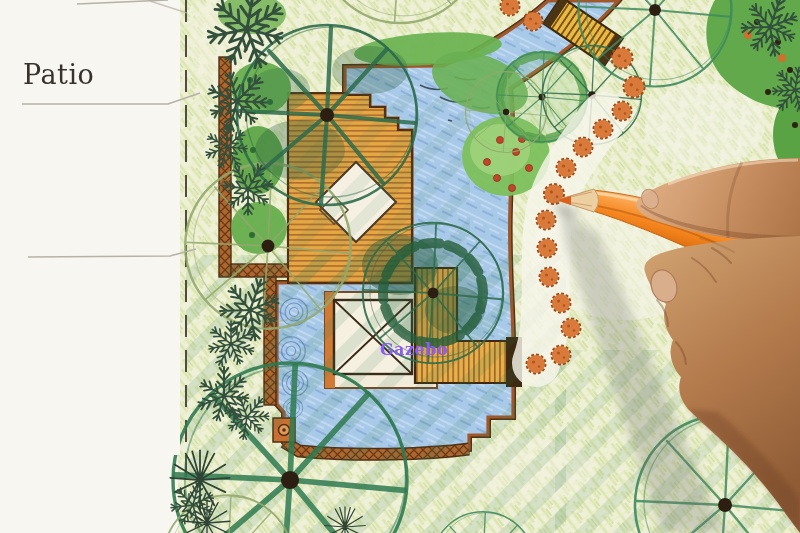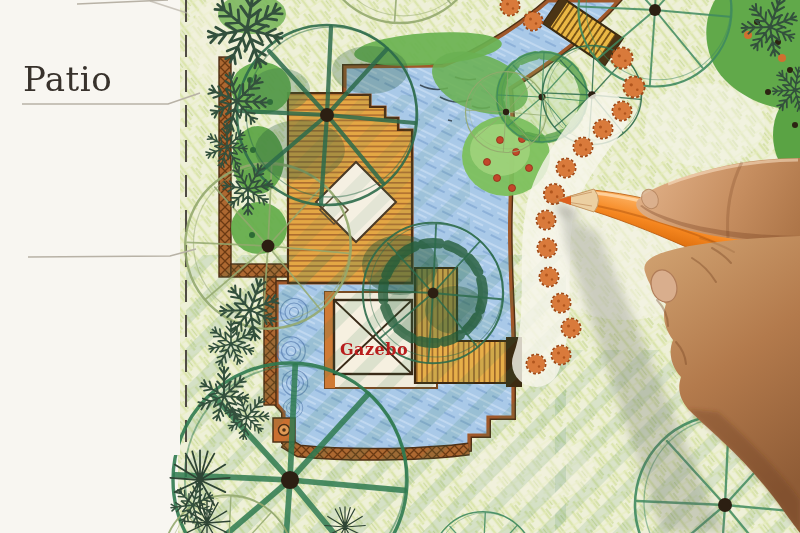--- a/index.html
+++ b/index.html
@@ -1,23 +1,23 @@
 <!DOCTYPE html>
 <html style="--c-paper: #f8f6f1; --c-lawn: #eef0d8; --c-pond: #a9c9e8; --c-pond_rim: #a0582a; --c-deck: #e4a744; --c-wall: #ad6831; --c-walkway: #e7af49; --c-bridge: #eab844; --c-tree_dark: #2d6b4b; --c-tree_mid: #3f8a5f; --c-tree_light: #93a86e; --c-shrub: #63ad4a; --c-fern: #33503d; --c-stone: #d97a3b; --c-berry: #c2472a; --c-water_ripple: #4a6fa5; --c-pencil: #f5861f; --c-skin_light: #dfb087; --c-skin_dark: #8f5c36; --c-label_text: #38322c; --c-leader: #b8b2a6; --c-boundary: #504c44;"><head>
 <meta charset="utf-8">
 <style>
   html,body{margin:0;padding:0;background:#e8e6e0;}
   .stage{position:relative;width:800px;height:533px;overflow:hidden;background:#f8f6f1;
          font-family:"Liberation Sans",sans-serif;}
   .stage svg{position:absolute;left:0;top:0;}
   .anno{position:absolute;font-family:"DejaVu Serif","Liberation Serif",serif;
         color:var(--c-label_text,#38322c);letter-spacing:.5px;white-space:nowrap;}
-  .anno-big{font-size:34px;}
+  .anno-big{font-size:27px;}
   .gazebo-label{font-size:16px;font-weight:bold;text-align:center;
-        color:#b91c1c;letter-spacing:.5px;}
+        color:#8b5cf6;letter-spacing:.5px;padding-left:40px;}
   
   .tc{fill:none;stroke:var(--ts,#3c7a58);stroke-width:2.6;opacity:.9}
   .tc2{fill:none;stroke:var(--ts,#3c7a58);stroke-width:1.3;opacity:.5}
   .tspoke{fill:none;stroke:var(--ts,#3c7a58);stroke-width:var(--tw,2.3);stroke-linecap:round;opacity:.85}
   .tdot{fill:#2c1f12}
   use.tree-dark{--ts:var(--c-tree_dark,#2d6b4b)}
   use.tree-mid{--ts:var(--c-tree_mid,#3f8a5f)}
   use.tree-light{--ts:var(--c-tree_light,#93a86e);--tw:1.9}
   use.tree-thick{--ts:#2f7a50;--tw:4.4}
   .fp{stroke:var(--c-fern,#33503d);stroke-width:2.4;stroke-linecap:round;fill:none}

